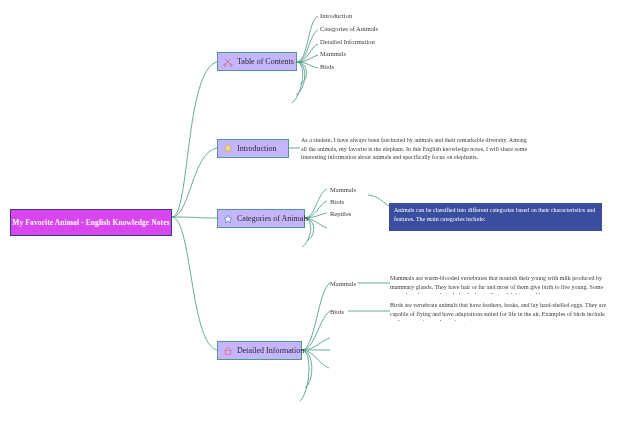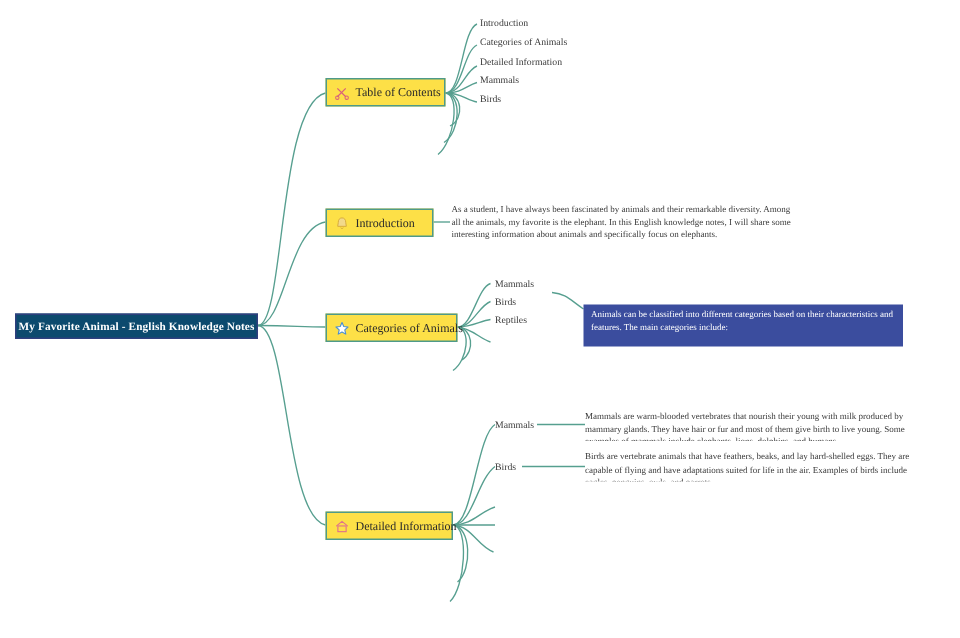--- a/index.html
+++ b/index.html
@@ -28,41 +28,41 @@
     height: 425px;
     pointer-events: none;
   }
 
   
   .root-node {
     position: absolute;
     left: 10px;
     top: 209px;
     width: 162px;
-    height: 17px;
-    background: #0c4a6e;
+    height: 27px;
+    background: #d946ef;
     border: 1px solid #2f3f7e;
     box-sizing: border-box;
     display: flex;
     align-items: center;
     justify-content: center;
   }
   .root-label {
     font-size: 7.5px;
     font-weight: bold;
     color: #ffffff;
     white-space: nowrap;
     letter-spacing: .1px;
   }
 
   
   .branch-node {
     position: absolute;
     height: 19px;
-    background: #fde047;
+    background: #c4b5fd;
     border: 1px solid #4e9a8a;
     box-sizing: border-box;
     display: flex;
     align-items: center;
     padding: 0 7px 0 5px;
     gap: 4px;
   }
   .branch-label {
     font-size: 8px;
     color: #2b2b2b;

